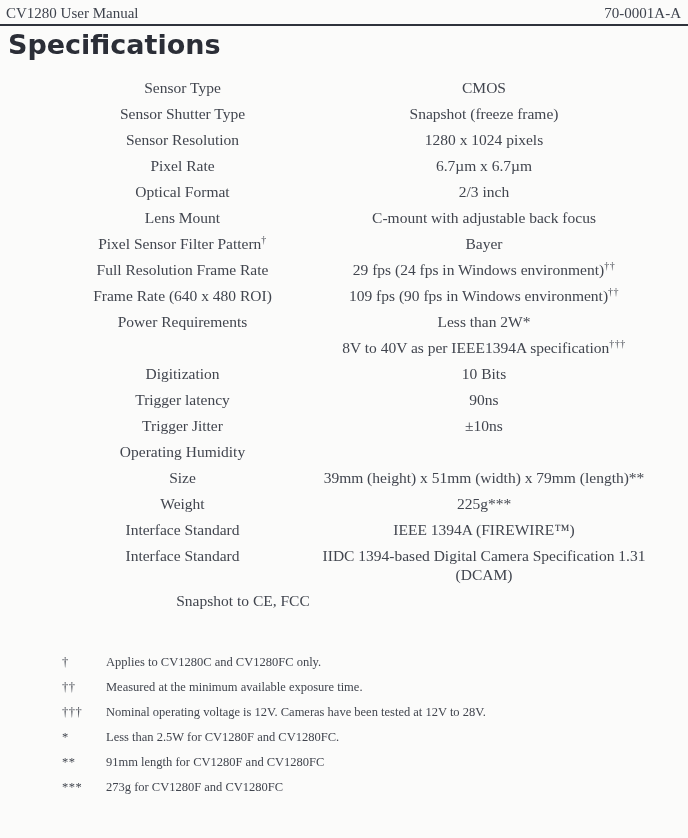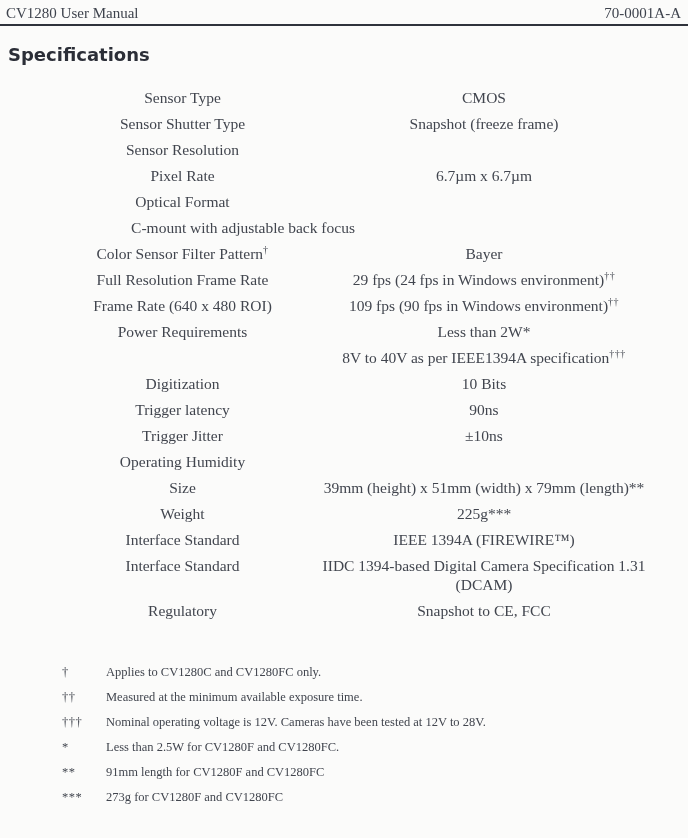--- a/index.html
+++ b/index.html
@@ -26,24 +26,24 @@
   }
   .hdr-rule {
     margin: 2px 0 0 0;
     height: 0;
     border-top: 2px solid #2f333c;
     width: 688px;
   }
 
   
   .title {
-    margin: 11px 0 0 8px;
+    margin: 1px 0 0 8px;
     font-family: "DejaVu Sans", sans-serif;
     font-weight: 700;
-    font-size: 18px;
+    font-size: 27px;
     line-height: 36px;
     color: #2b2e37;
     letter-spacing: 0px;
   }
 
   
   .specs { margin-top: 15px; padding-left: 62px; text-align: center; }
   .spec-row {
     display: flex;
     align-items: flex-start;
@@ -92,37 +92,40 @@
         <div class="spec-value"><span>CMOS</span><sup class="fn-mark"></sup></div>
       </div>
 
       <div class="spec-row">
         <div class="spec-label"><span>Sensor Shutter Type</span><sup class="fn-mark"></sup></div>
         <div class="spec-value"><span>Snapshot (freeze frame)</span><sup class="fn-mark"></sup></div>
       </div>
 
       <div class="spec-row">
         <div class="spec-label"><span>Sensor Resolution</span><sup class="fn-mark"></sup></div>
+        <div class="spec-value"><span>1280 x 1024 pixels</span><sup class="fn-mark"></sup></div>
       </div>
 
       <div class="spec-row">
         <div class="spec-label"><span>Pixel Rate</span><sup class="fn-mark"></sup></div>
         <div class="spec-value"><span>6.7µm x 6.7µm</span><sup class="fn-mark"></sup></div>
       </div>
 
       <div class="spec-row">
         <div class="spec-label"><span>Optical Format</span><sup class="fn-mark"></sup></div>
-      </div>
-
-      <div class="spec-row">
+        <div class="spec-value"><span>2/3 inch</span><sup class="fn-mark"></sup></div>
+      </div>
+
+      <div class="spec-row">
+        <div class="spec-label"><span>Lens Mount</span><sup class="fn-mark"></sup></div>
         <div class="spec-value"><span>C-mount with adjustable back focus</span><sup class="fn-mark"></sup></div>
       </div>
 
       <div class="spec-row">
-        <div class="spec-label"><span>Color Sensor Filter Pattern</span><sup class="fn-mark">†</sup></div>
+        <div class="spec-label"><span>Pixel Sensor Filter Pattern</span><sup class="fn-mark">†</sup></div>
         <div class="spec-value"><span>Bayer</span><sup class="fn-mark"></sup></div>
       </div>
 
       <div class="spec-row">
         <div class="spec-label"><span>Full Resolution Frame Rate</span><sup class="fn-mark"></sup></div>
         <div class="spec-value"><span>29 fps (24 fps in Windows environment)</span><sup class="fn-mark">††</sup></div>
       </div>
 
       <div class="spec-row">
         <div class="spec-label"><span>Frame Rate (640 x 480 ROI)</span><sup class="fn-mark"></sup></div>
@@ -173,21 +176,20 @@
         <div class="spec-label"><span>Interface Standard</span><sup class="fn-mark"></sup></div>
         <div class="spec-value"><span>IEEE 1394A (FIREWIRE™)</span><sup class="fn-mark"></sup></div>
       </div>
 
       <div class="spec-row">
         <div class="spec-label"><span>Interface Standard</span><sup class="fn-mark"></sup></div>
         <div class="spec-value"><span>IIDC 1394-based Digital Camera Specification 1.31 (DCAM)</span><sup class="fn-mark"></sup></div>
       </div>
 
       <div class="spec-row">
-        <div class="spec-label"><span>Regulatory</span><sup class="fn-mark"></sup></div>
         <div class="spec-value"><span>Snapshot to CE, FCC</span><sup class="fn-mark"></sup></div>
       </div>
 
   </div>
 
   <div class="footnotes">
 
       <div class="footnote-row">
         <span class="fn-symbol">†</span>
         <span class="fn-text">Applies to CV1280C and CV1280FC only.</span>

